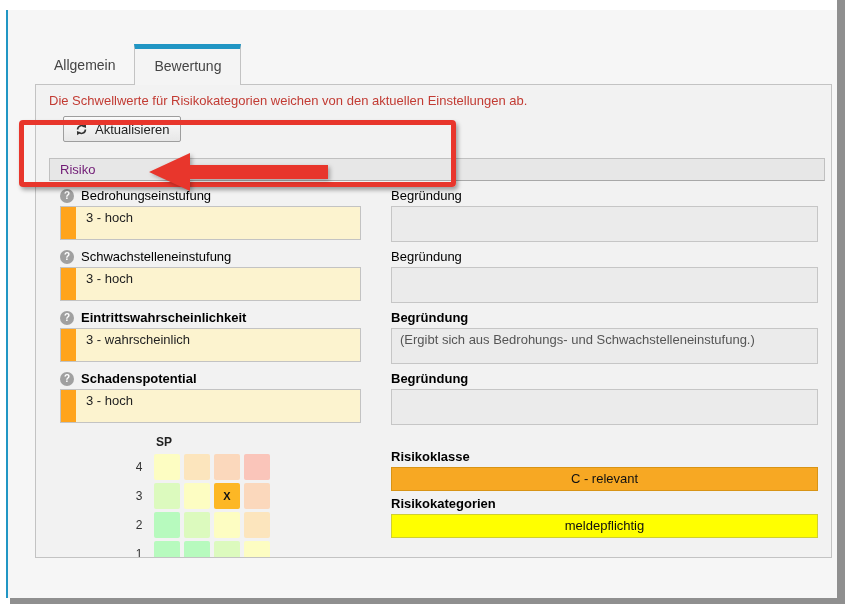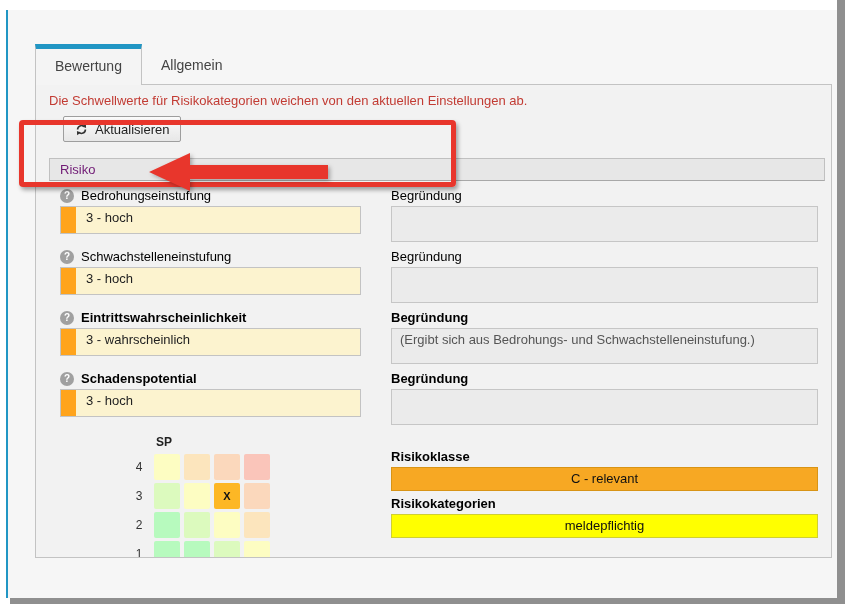--- a/index.html
+++ b/index.html
@@ -106,21 +106,21 @@
   .help {
     width: 14px; height: 14px; border-radius: 50%;
     background: #a0a0a0; color: #fff;
     font-size: 10px; font-weight: bold; text-align: center; line-height: 14px;
     margin-right: 7px; flex: 0 0 auto; cursor: pointer;
   }
   .field-label { font-size: 13px; color: #000000; height: 16px; line-height: 16px; }
   .semibold { font-weight: bold; }
   .rating-box {
     display: flex; align-items: stretch;
-    height: 28px;
+    height: 34px;
     background: var(--field-bg-yellow);
     border: 1px solid #c3c3c3;
     cursor: pointer;
   }
   .rating-strip { width: 15px; background: var(--field-strip-orange); flex: 0 0 auto; }
   .rating-value { font-size: 13px; line-height: 22px; padding-left: 10px; color: #222; }
   .text-input {
     height: 36px; line-height: 22px;
     background: #ebebeb;
     border: 1px solid #c6c6c6;
@@ -179,22 +179,22 @@
   }
   .annotation-arrow polygon { fill: var(--annotation-red); }
 </style>
 </head>
 <body>
 
 <div class="window">
 
 
   <div class="tabs">
+    <div class="tab">Allgemein</div>
     <div class="tab active">Bewertung</div>
-    <div class="tab">Allgemein</div>
   </div>
 
   <div class="panel">
 
     <div class="alert-msg">Die Schwellwerte für Risikokategorien weichen von den aktuellen Einstellungen ab.</div>
     <button class="alert-btn">
       <svg width="13" height="13" viewBox="0 0 16 16">
         <path d="M3.2 8 a4.8 4.8 0 0 1 8.2-3.4" fill="none" stroke="#333" stroke-width="2"></path>
         <polygon points="13.4,1 13.6,6.2 8.8,4.4" fill="#333"></polygon>
         <path d="M12.8 8 a4.8 4.8 0 0 1 -8.2,3.4" fill="none" stroke="#333" stroke-width="2"></path>

